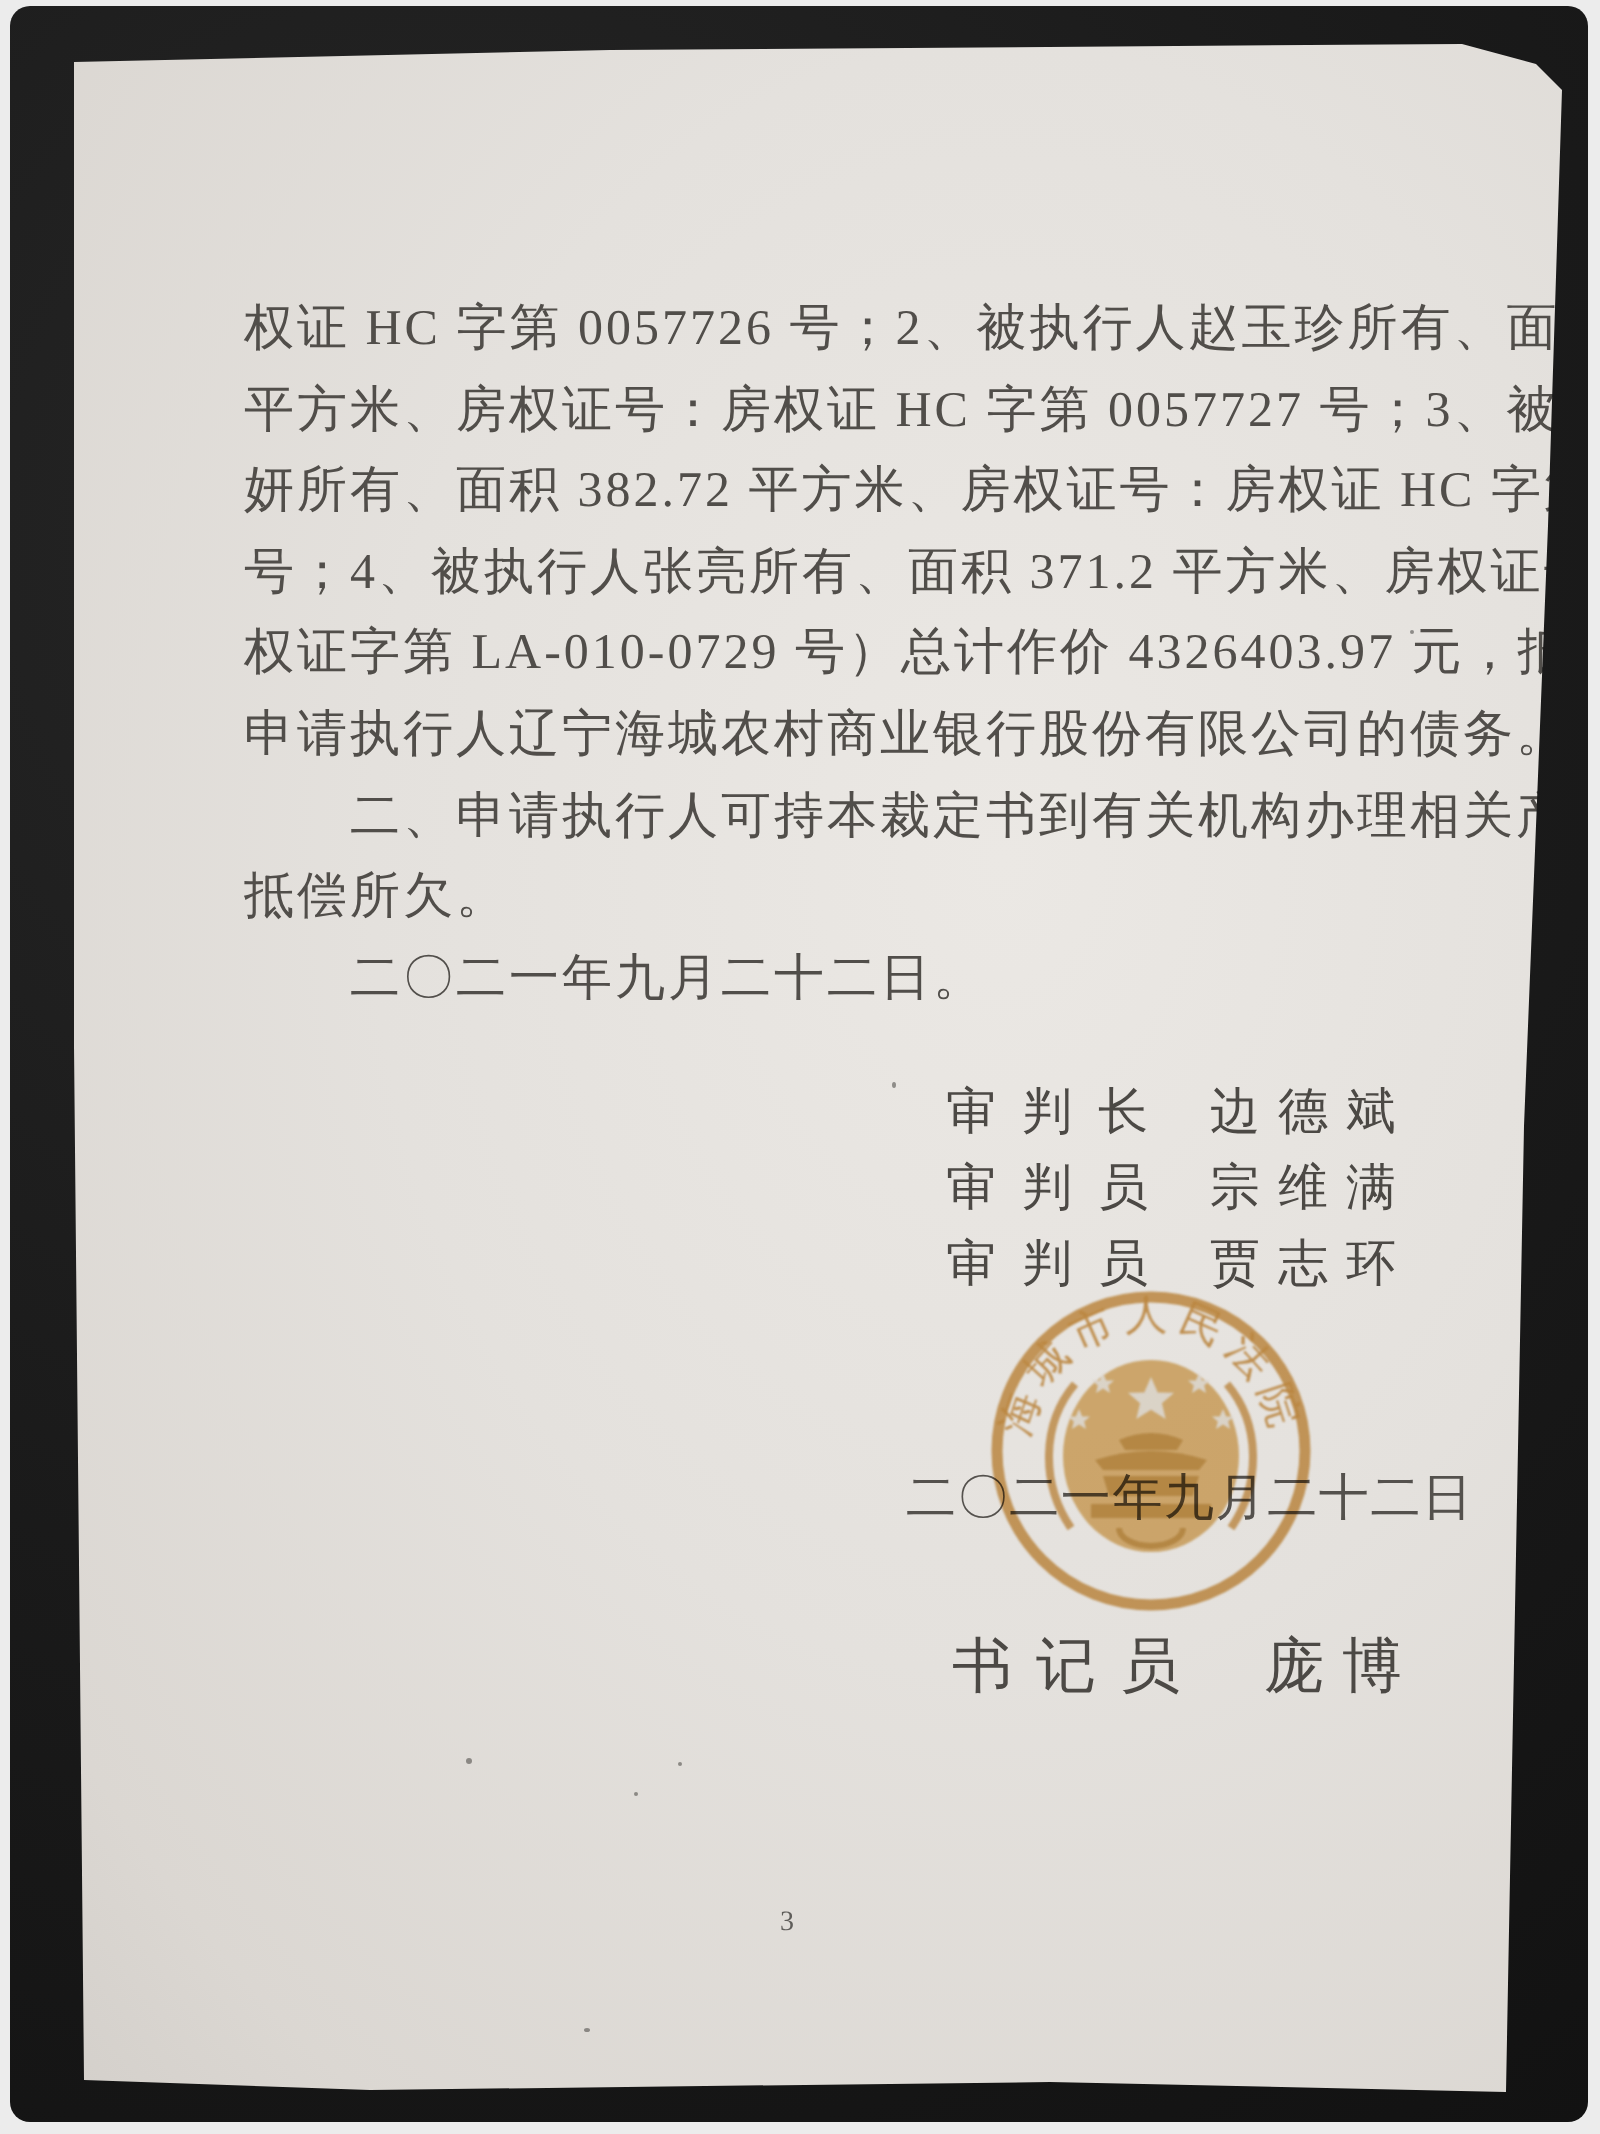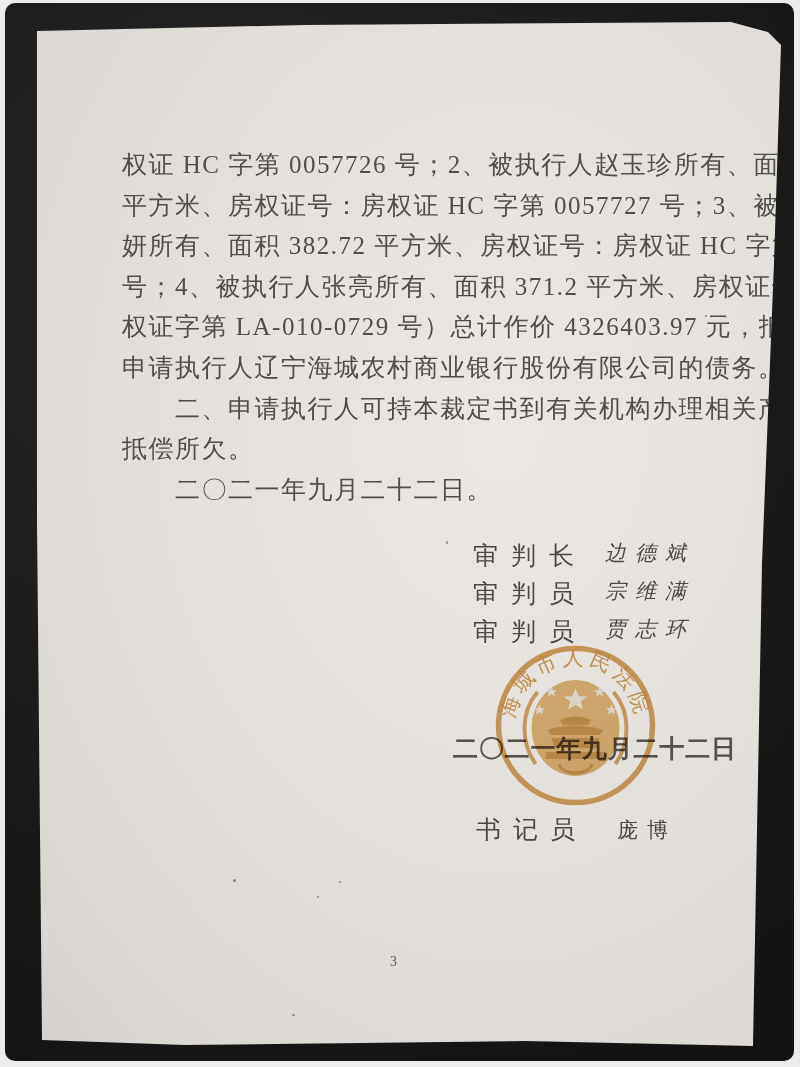--- a/index.html
+++ b/index.html
@@ -22,28 +22,28 @@
   }
   .body-text{
     position:absolute;left:117px;top:142px;width:620px;
     font-size:25px;line-height:40.6px;letter-spacing:1.5px;
     color:#514e4a;
   }
   .body-text .line{white-space:nowrap;height:40.6px;}
   .sign-block{position:absolute;left:468px;top:536px;color:#4c4945;}
   .sig-row{display:flex;align-items:flex-start;height:38px;}
   .sig-role{font-size:25px;letter-spacing:13px;}
-  .sig-name{font-size:21px;letter-spacing:9px;margin-left:18px;font-style:italic;}
+  .sig-name{font-size:25px;letter-spacing:9px;margin-left:18px;}
   .date-line{
     position:absolute;left:448px;top:729px;
-    font-size:25px;letter-spacing:0.8px;color:#54514d;white-space:nowrap;font-weight:bold;
+    font-size:25px;letter-spacing:0.8px;color:#54514d;white-space:nowrap;
   }
   .clerk-line{position:absolute;left:471px;top:810px;color:#4c4945;display:flex;align-items:center;}
-  .clerk-role{font-size:25px;letter-spacing:12px;}
-  .clerk-name{font-size:21px;letter-spacing:9px;margin-left:30px;}
+  .clerk-role{font-size:30px;letter-spacing:12px;}
+  .clerk-name{font-size:30px;letter-spacing:9px;margin-left:30px;}
   .page-num{position:absolute;left:385px;top:951px;font-size:14px;color:#5f5d5a;}
   .seal{
     position:absolute;left:453px;top:605px;width:235px;height:235px;
     mix-blend-mode:multiply;opacity:.88;
     filter:blur(0.4px);
   }
   .speck{position:absolute;border-radius:50%;background:rgba(70,68,64,.55);}
   .s1{left:228px;top:876px;width:3px;height:3px;}
   .s2{left:334px;top:878px;width:2px;height:2px;}
   .s3{left:312px;top:893px;width:2px;height:2px;}

